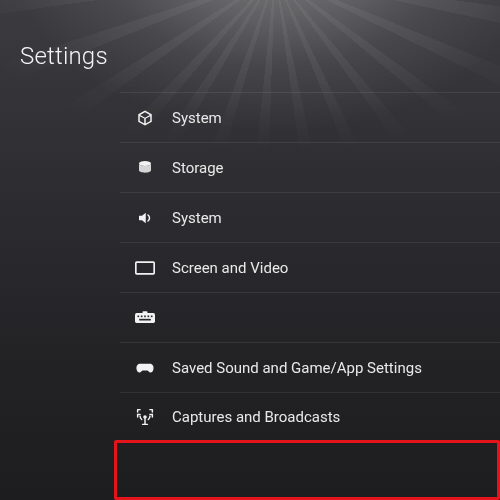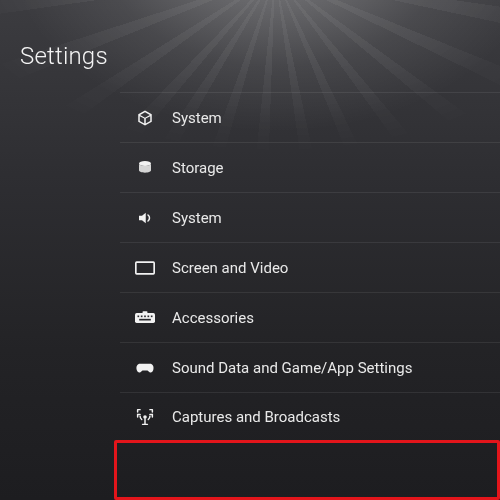--- a/index.html
+++ b/index.html
@@ -136,30 +136,29 @@
           <rect x="3" y="5" width="2" height="2"></rect>
             <rect x="7" y="5" width="2" height="2"></rect>
           <rect x="11" y="5" width="2" height="2"></rect>
             <rect x="15" y="5" width="2" height="2"></rect>
           <rect x="19" y="5" width="2" height="2"></rect>
           <rect x="5" y="9" width="14" height="2"></rect>
         </g>
         <rect x="9" y="0" width="6" height="2" rx="1"></rect>
       </svg>
     </span>
-    <span class="label">Accessories</span>
   </div>
 
   <div class="item">
     <span class="icon-slot">
       <svg width="20" height="14" viewBox="0 0 24 16" fill="#f2f2f2">
         <path d="M6 3h12c3 0 5 3 4 7-.6 2.5-2.5 4-4.5 3L15 11H9l-2.5 2c-2 1-3.9-.5-4.5-3-1-4 1-7 4-7z"></path>
       </svg>
     </span>
-    <span class="label">Sound Data and Game/App Settings</span>
+    <span class="label">Saved Sound and Game/App Settings</span>
   </div>
 
 
   <div class="item">
     <span class="icon-slot">
       <svg width="20" height="18" viewBox="0 0 24 22" fill="none" stroke="#f2f2f2" stroke-width="1.8" stroke-linecap="round">
         <path d="M3 2v3M3 2h3M21 2v3M21 2h-3M3 11v-3h3M21 11v-3h-3"></path>
         <circle cx="12" cy="11" r="2.2" fill="#f2f2f2" stroke="none"></circle>
         <path d="M8 14c-1.2-1-2-2.4-2-4M16 14c1.2-1 2-2.4 2-4"></path>
         <path d="M12 13v7M9 20h6"></path>

